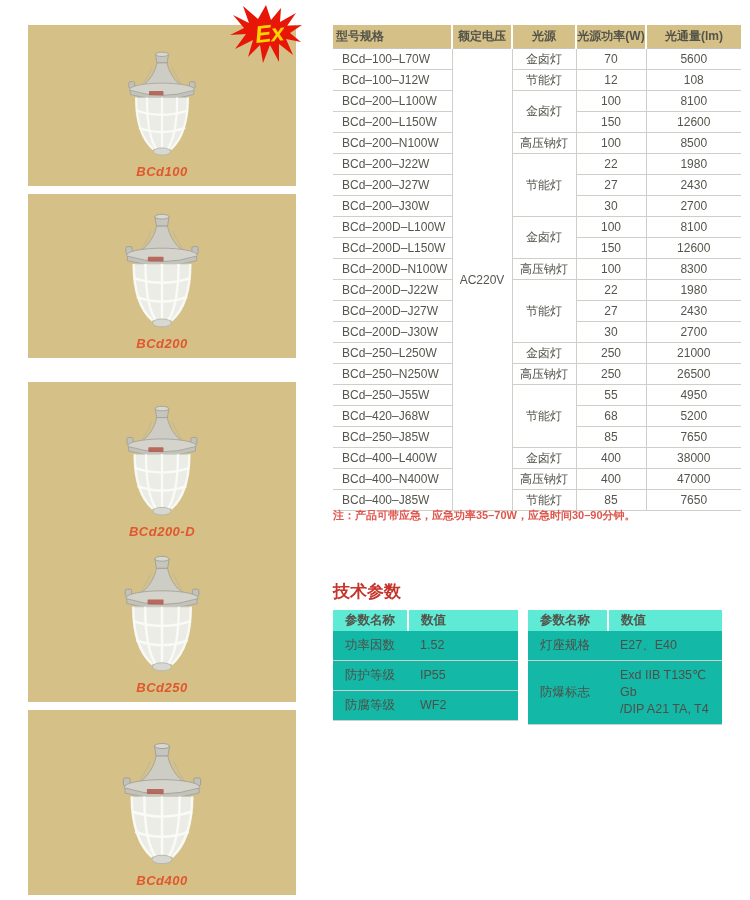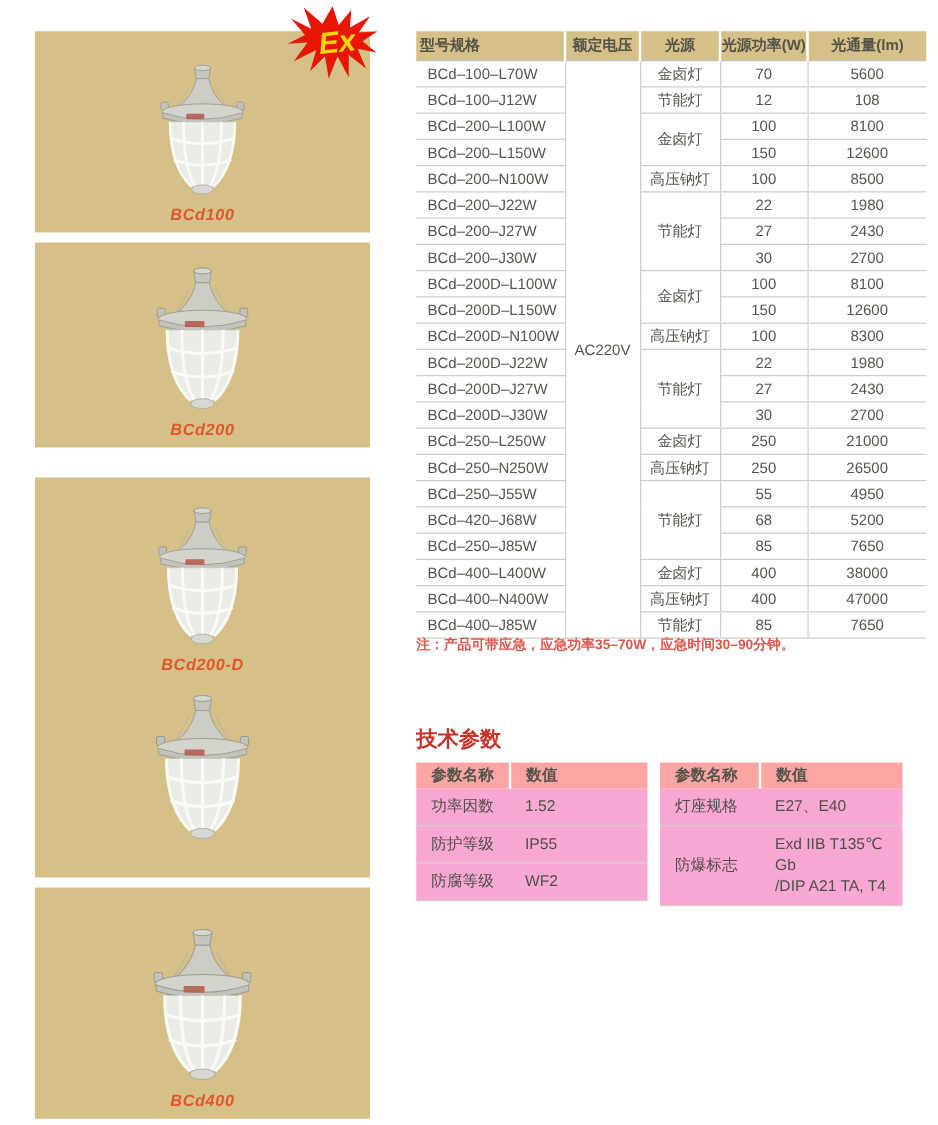--- a/index.html
+++ b/index.html
@@ -26,25 +26,25 @@
   table.spec th:first-child{border-left:none;text-align:left;padding-left:3px;}
   table.spec td{font-size:12px;color:#55554d;height:20px;padding:0;text-align:center;
     border-bottom:1px solid #cfcfc9;border-left:1px solid #cfcfc9;background:#fff;}
   table.spec td.model{text-align:left;padding-left:9px;border-left:none;}
   .spec-note{position:absolute;left:333px;top:508px;width:410px;
     font-size:11px;color:#e0564c;font-weight:bold;}
 
   
   .tech-title{position:absolute;left:333px;top:580px;font-size:17px;font-weight:bold;color:#c5342b;}
   table.tech{border-collapse:collapse;table-layout:fixed;position:absolute;}
-  table.tech th{background:#fca5a5;color:#53534a;font-size:12.5px;font-weight:bold;
+  table.tech th{background:#5eead4;color:#53534a;font-size:12.5px;font-weight:bold;
     text-align:left;height:21px;padding:0 0 0 12px;border-left:2px solid #fff;}
   table.tech th:first-child{border-left:none;}
   table.tech td{font-size:12.5px;color:#4f4f49;text-align:left;padding:6px 0 6px 12px;
-    border-bottom:1px solid #cfcfc9;background:#f9a8d4;white-space:pre-line;line-height:1.35;}
+    border-bottom:1px solid #cfcfc9;background:#14b8a6;white-space:pre-line;line-height:1.35;}
   #tech-left{left:333px;top:610px;width:185px;}
   #tech-right{left:528px;top:610px;width:194px;}
 
   .hidden-defs{position:absolute;width:0;height:0;overflow:hidden;}
 </style>
 </head>
 <body>
 
 <div class="page">
 
@@ -100,20 +100,21 @@
   <div class="panel" style="top:366px;height:164px;margin-top:16px;">
     <svg class="panel-lamp" width="128" height="114" viewBox="0 0 140 150">
         <use href="#lamp-art"></use>
       </svg>
     <div class="panel-label">BCd200-D</div>
   </div>
   <div class="panel" style="top:538px;height:164px;">
     <svg class="panel-lamp" width="134" height="120" viewBox="0 0 140 150">
         <use href="#lamp-art"></use>
       </svg>
+    <div class="panel-label">BCd250</div>
   </div>
   <div class="panel" style="top:710px;height:185px;">
     <svg class="panel-lamp" width="142" height="126" viewBox="0 0 140 150">
         <use href="#lamp-art"></use>
       </svg>
     <div class="panel-label">BCd400</div>
   </div>
 
   <svg class="ex-badge" viewBox="0 0 72 58">
     <polygon fill="#e81607" points="36,0 41,15 51,3 50,17 66,8 57,21 72,20 60,28 71,37 56,34 63,50 49,39 49,57 40,40 33,58 30,40 18,52 23,35 5,44 16,29 0,30 14,23 3,10 19,18 13,1 28,14"></polygon>

